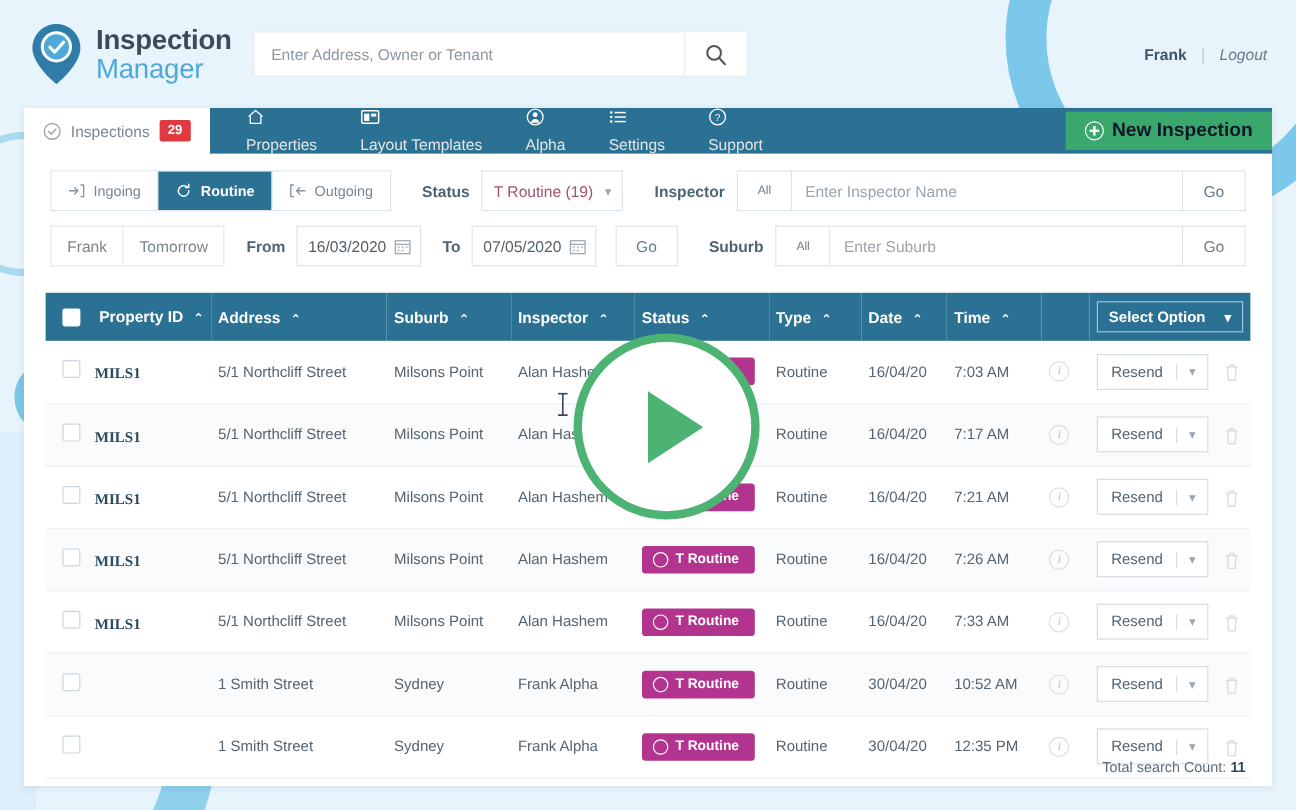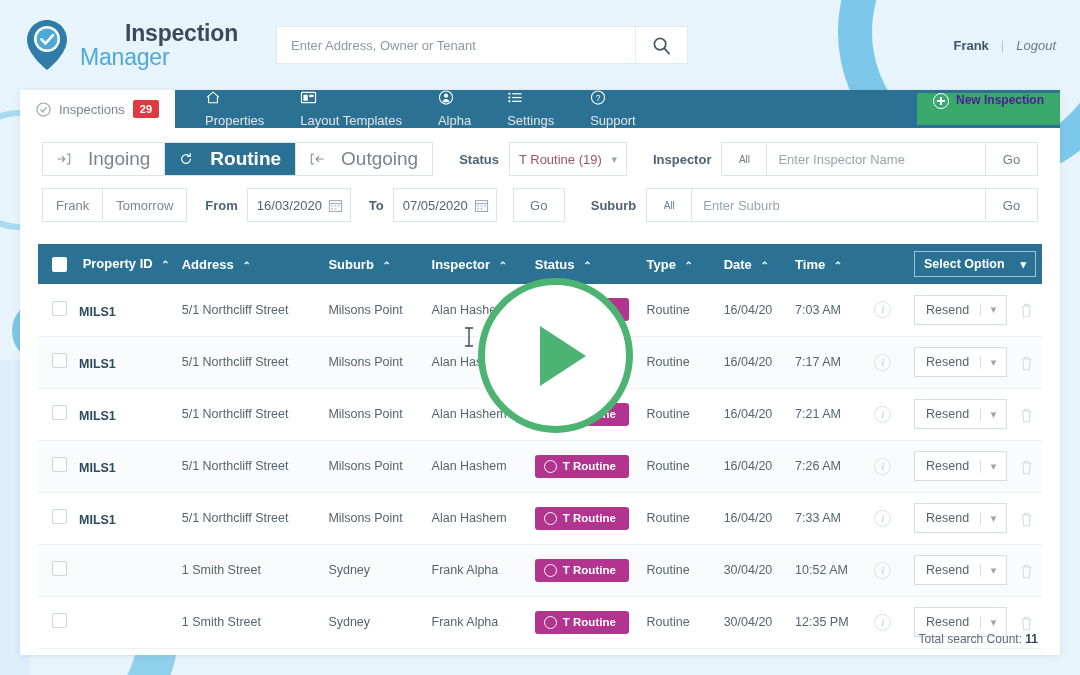--- a/index.html
+++ b/index.html
@@ -62,25 +62,25 @@
 
   
   .topbar {
     position: relative; z-index: 3;
     height: 90px; padding: 0 24px;
     display: flex; align-items: center;
   }
   .logo { display: flex; align-items: center; gap: 10px; }
   .logo-pin { width: 46px; height: 52px; flex: 0 0 46px; }
   .logo-text { line-height: 1; }
-  .logo-l1 { font-size: 23px; font-weight: 700; color: #3c4a57; letter-spacing: -.2px; margin-left: 45px; }
+  .logo-l1 { font-size: 23px; font-weight: 700; color: #3c4a57; letter-spacing: -.2px; }
   .logo-l2 { font-size: 23px; font-weight: 400; color: #4ea8d8; letter-spacing: -.2px; margin-top: 1px; }
 
   .searchwrap {
-    margin-left: 38px;
+    margin-left: 18px;
     display: flex; align-items: stretch;
     width: 412px; height: 38px;
     background: #fff; border: 1px solid #e2e8ec;
   }
   .searchwrap input {
     flex: 1; border: 0; outline: none; padding: 0 14px;
     font-family: "Liberation Sans", sans-serif;
     font-size: 13px; color: #55606a; background: transparent;
   }
   .searchwrap input::placeholder { color: #8d98a2; }
@@ -119,41 +119,41 @@
     display: flex; align-items: center; flex: 1;
     background: #2b7193; padding-left: 14px; gap: 4px;
   }
   .navtab {
     display: flex; align-items: flex-start; gap: 8px;
     color: #e5e5e5; font-size: 13px; padding: 0 16px; height: 38px;
     cursor: pointer; white-space: nowrap; flex-direction: column;
   }
   .new-insp {
     position: absolute; right: 0; top: 3px;
-    background: #3aa86d; color: #4c1d95; font-size: 12px; font-weight: 700;
-    display: flex; gap: 7px;
+    background: #3aa86d; color: #0f172a; font-size: 16px; font-weight: 700;
+    display: flex; align-items: center; gap: 7px;
     padding: 0 16px; height: 32px; cursor: pointer;
   }
   .plus-circ {
     width: 16px; height: 16px; border: 1.6px solid #fff; border-radius: 50%;
     position: relative; flex: 0 0 16px;
   }
   .plus-circ:before, .plus-circ:after {
     content: ""; position: absolute; background: #fff;
   }
   .plus-circ:before { left: 3px; top: 6.4px; width: 8px; height: 1.6px; }
   .plus-circ:after  { top: 3px; left: 6.4px; height: 8px; width: 1.6px; }
 
   
   .filters { padding: 14px 22px 10px; }
   .frow { display: flex; align-items: center; height: 34px; margin-bottom: 12px; }
   .segbtns { display: flex; border: 1px solid #dde4e9; height: 34px; }
   .seg {
-    display: flex; align-items: center; gap: 17px;
-    padding: 0 14px; font-size: 19px; color: #7a858f; cursor: pointer;
+    display: flex; align-items: center; gap: 7px;
+    padding: 0 14px; font-size: 12px; color: #7a858f; cursor: pointer;
     border-right: 1px solid #dde4e9; background: #fff;
   }
   .seg:last-child { border-right: 0; justify-content: center; }
   .seg.active { background: #2b7193; color: #fff; font-weight: 700; }
   .glyph { display: inline-flex; }
 
   .flabel { font-size: 13px; color: #4d6475; font-weight: 700; margin-left: 26px; margin-right: 10px; }
   .selectbox {
     width: 118px; height: 34px; border: 1px solid #dde4e9; background: #fff;
     display: flex; align-items: center; justify-content: space-between;
@@ -210,21 +210,21 @@
   }
   .selopt {
     border: 1px solid #9fc4d6; padding: 5px 9px; display: flex;
     align-items: center; justify-content: space-between; gap: 14px;
     font-size: 12.5px; cursor: pointer; width: 122px;
   }
   tbody td {
     font-size: 12.5px; color: #55646f; height: 52px; padding: 0 6px;
     border-bottom: 1px solid #edf1f4; white-space: nowrap;
   }
-  tbody td:first-child { padding-left: 14px; }
+  tbody td:first-child { padding-left: 14px; font-family: Liberation Serif, serif; }
   tbody tr:nth-child(even) { background: #fafbfc; }
   .chk {
     width: 15px; height: 15px; border: 1px solid #ccd6de; background: #fff;
     border-radius: 2px; display: inline-block; cursor: pointer;
   }
   .pid { font-weight: 700; color: #2c4a5e; font-size: 12.5px; }
   .badge-status {
     display: inline-flex; align-items: center; gap: 6px;
     background: #b3348f; color: #fff; font-size: 11.5px; font-weight: 600;
     padding: 5px 13px 5px 9px; border-radius: 3px; cursor: pointer;

